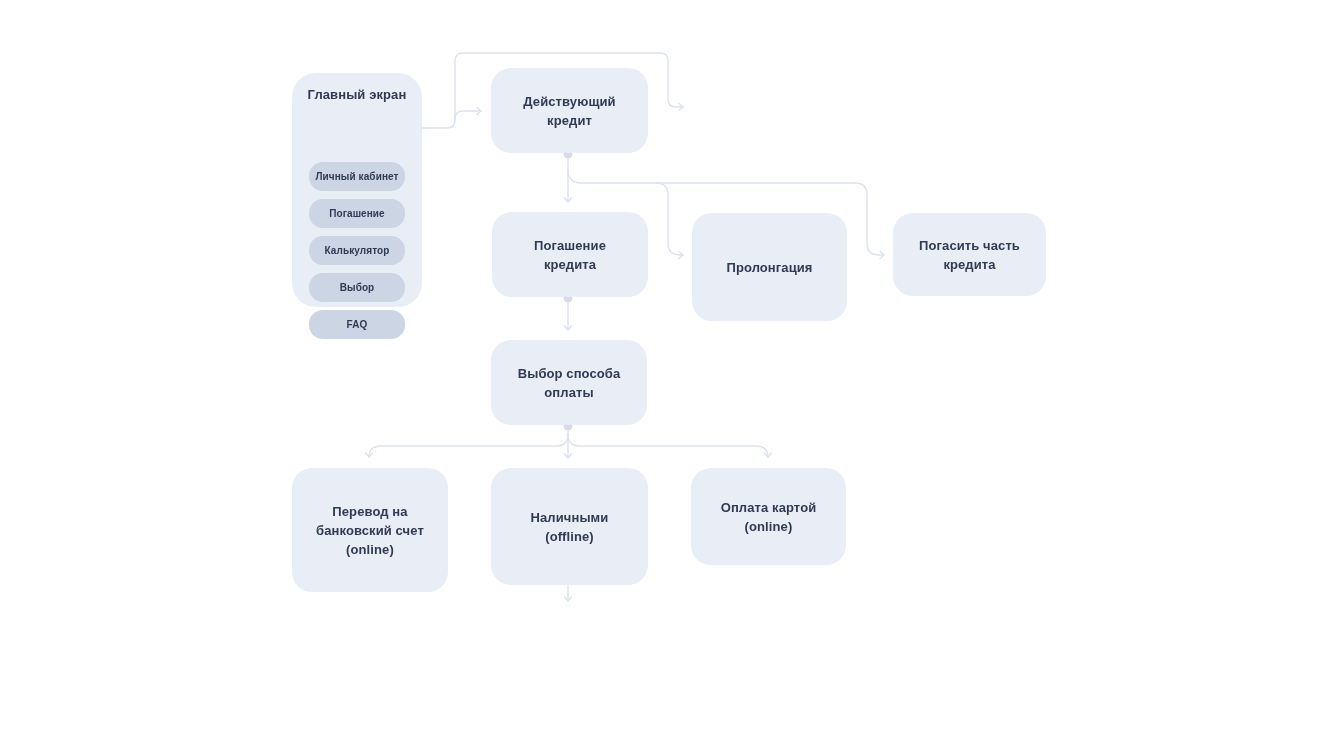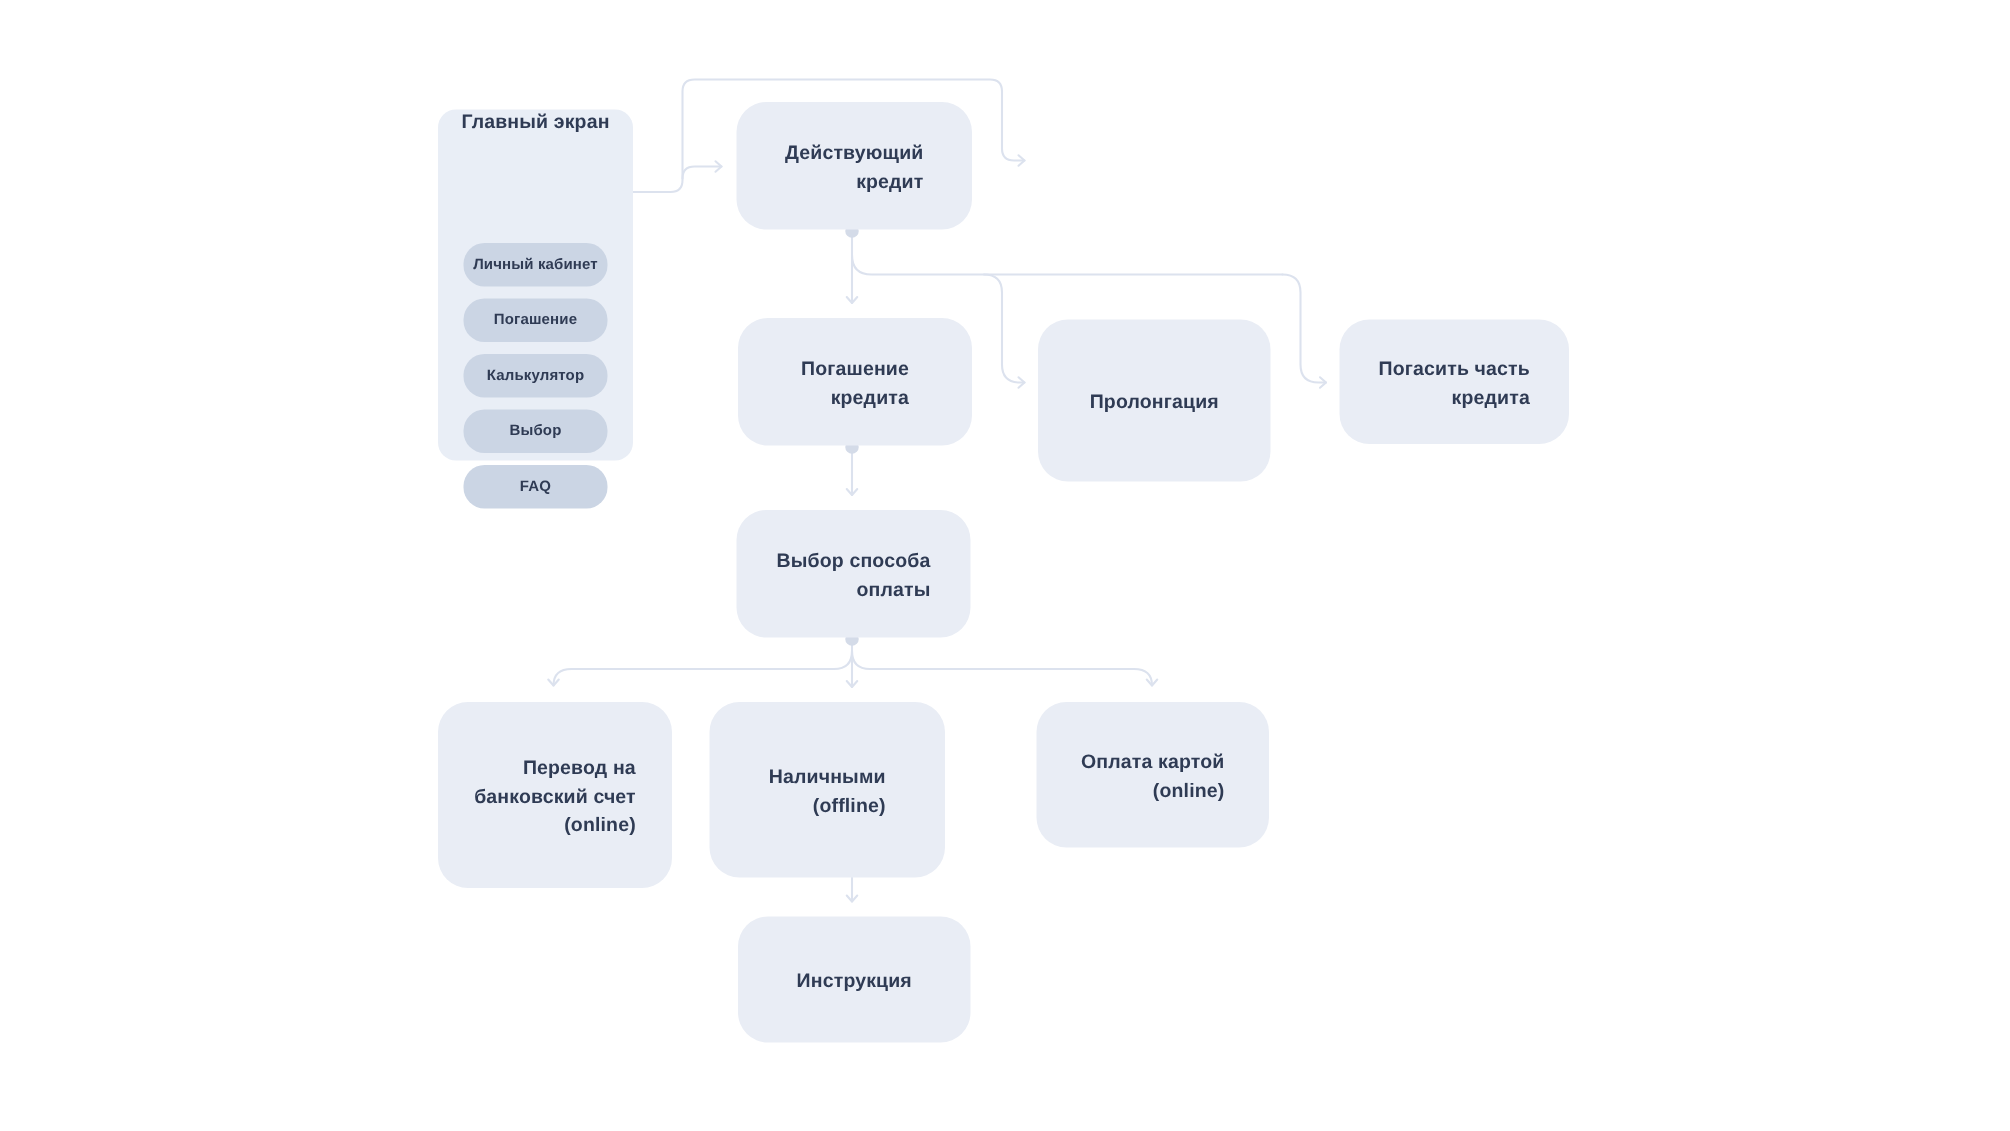--- a/index.html
+++ b/index.html
@@ -26,31 +26,32 @@
   svg.connectors path{
     fill:none;stroke:var(--connector);stroke-width:1.4;
     stroke-linecap:round;stroke-linejoin:round;
   }
   svg.connectors circle{fill:var(--dot);}
   .node{
     position:absolute;
     background:var(--node-fill);
     border-radius:20px;
     display:flex;align-items:center;justify-content:center;
-    text-align:right;
+    text-align:center;
     color:var(--text);
     font-size:13px;font-weight:700;line-height:19px;
     white-space:pre-line;
     letter-spacing:.1px;
   }
   .panel{
     position:absolute;
     left:292px;top:73px;width:130px;height:234px;
     background:var(--panel-fill);
-    border-radius:12px;
+    border-radius:24px;
+    padding-top:14px;
   }
   .panel-title{
     text-align:center;
     color:var(--text);
     font-size:13px;font-weight:700;
     letter-spacing:.1px;
   }
   .panel-btn{
     position:absolute;
     left:17px;width:96px;height:29px;
@@ -108,19 +109,18 @@
   <div class="node" style="left:492px;top:212px;width:156px;height:85px">Погашение
 кредита</div>
   <div class="node" style="left:692px;top:213px;width:155px;height:108px">Пролонгация</div>
   <div class="node" style="left:893px;top:213px;width:153px;height:83px">Погасить часть
 кредита</div>
   <div class="node" style="left:491px;top:340px;width:156px;height:85px">Выбор способа
 оплаты</div>
   <div class="node" style="left:292px;top:468px;width:156px;height:124px">Перевод на
 банковский счет
 (online)</div>
-  <div class="node" style="left:473px;top:468px;width:157px;height:117px">Наличными
+  <div class="node" style="left:491px;top:468px;width:157px;height:117px">Наличными
 (offline)</div>
   <div class="node" style="left:691px;top:468px;width:155px;height:97px">Оплата картой
 (online)</div>
-  <div class="node" style="left:492px;top:611px;width:155px;height:84px">Инструкция</div>
 
 </div>
 
 </body></html>

